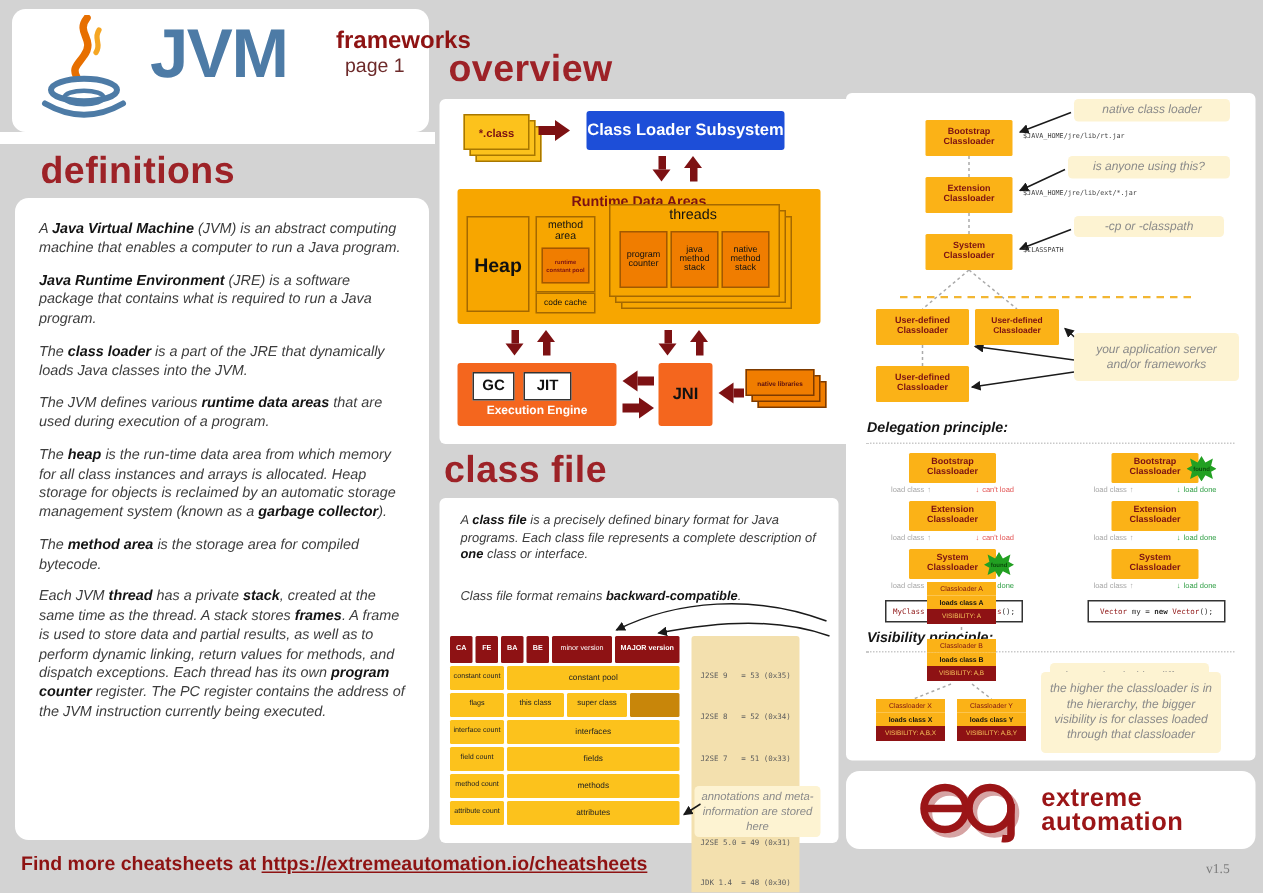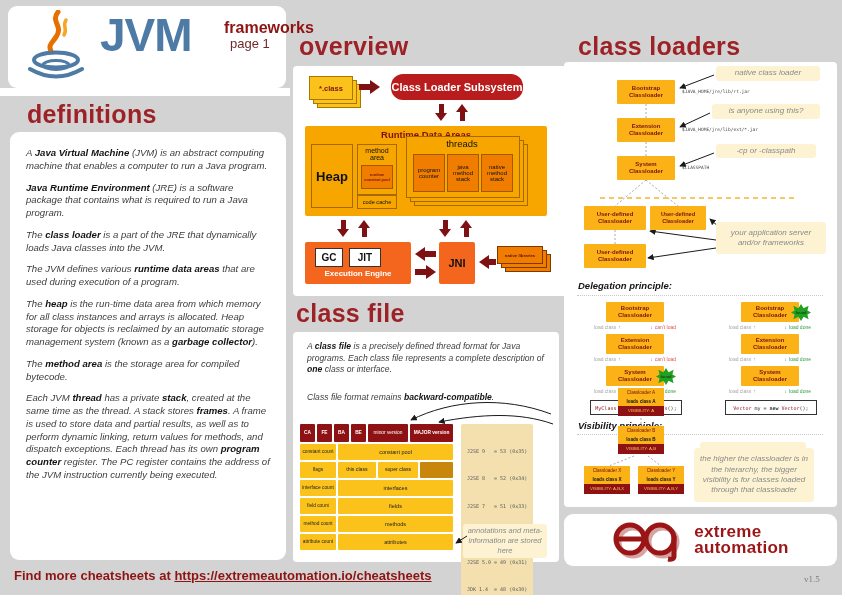--- a/index.html
+++ b/index.html
@@ -23,21 +23,21 @@
   .stem-h{width:11px;height:6px;background:#7d1113}
   .tri-r{width:0;height:0;border-top:7px solid transparent;border-bottom:7px solid transparent;border-left:10px solid #7d1113}
   .tri-l{width:0;height:0;border-top:7px solid transparent;border-bottom:7px solid transparent;border-right:10px solid #7d1113}
   .vpair{position:absolute;display:flex;gap:9px}
   .varrow{display:flex;flex-direction:column;align-items:center}
   .stem-v{width:5px;height:9px;background:#7d1113}
   .tri-d{width:0;height:0;border-left:6px solid transparent;border-right:6px solid transparent;border-top:8px solid #7d1113}
   .tri-u{width:0;height:0;border-left:6px solid transparent;border-right:6px solid transparent;border-bottom:8px solid #7d1113}
 
   
-  .redbox{position:absolute;background:#b91c1c;color:#fff;font-weight:bold;display:flex;align-items:center;justify-content:center;border-radius:12px}
+  .redbox{position:absolute;background:#1d4ed8;color:#fff;font-weight:bold;display:flex;align-items:center;justify-content:center;border-radius:2px}
   .amber{background:#f7a600}
   .obox{position:absolute;border:1px solid rgba(110,65,0,.6);display:flex;align-items:center;justify-content:center;text-align:center;color:#111}
   .orange2{background:#f07d00}
   .eebox{position:absolute;background:#f4661e;border-radius:2px}
   .whitebadge{position:absolute;background:#fff;border:1px solid #333;display:flex;align-items:center;justify-content:center;font-weight:bold;color:#111}
   .filecard{position:absolute;background:#fcc21c;border:1px solid #a87700}
 
   
   .cf-cell{position:absolute;background:#fcc21c;display:flex;align-items:center;justify-content:center;text-align:center;color:#222;border-radius:1px;line-height:1.15}
   .cf-head{background:#8e1214;color:#fff;font-weight:bold}
@@ -189,21 +189,21 @@
       </span>
 
     <div class="ab orange2" style="left:212px;top:188px;width:44px;height:16px;border:1px solid #7d3a00"></div>
     <div class="ab orange2" style="left:208px;top:184px;width:44px;height:16px;border:1px solid #7d3a00"></div>
     <div class="ab orange2" style="left:204px;top:180px;width:44px;height:16px;border:1px solid #7d3a00;display:flex;align-items:center;justify-content:center;font-size:4.3px;font-weight:bold;color:#5b1010">native libraries</div>
   </div>
 
   <div class="sec-title" style="left:296px;top:299px">class file</div>
 
   <div class="card" style="left:293px;top:332px;width:266px;height:230px;border-radius:4px">
-    <div class="cfp" style="left:14px;top:9px;width:238px"><span>A </span><b>class file</b><span> is a precisely defined thread format for Java programs. Each class file represents a complete description of </span><b>one</b><span> class or interface.</span></div>
+    <div class="cfp" style="left:14px;top:9px;width:238px"><span>A </span><b>class file</b><span> is a precisely defined binary format for Java programs. Each class file represents a complete description of </span><b>one</b><span> class or interface.</span></div>
     <div class="cfp" style="left:14px;top:60px;width:238px"><span>Class file format remains </span><b>backward-compatible</b><span>.</span></div>
 
     <div class="cf-cell cf-head" style="left:7px;top:92px;width:15px;height:18px;font-size:4.8px">CA</div>
     <div class="cf-cell cf-head" style="left:24px;top:92px;width:15px;height:18px;font-size:4.8px">FE</div>
     <div class="cf-cell cf-head" style="left:41px;top:92px;width:15px;height:18px;font-size:4.8px">BA</div>
     <div class="cf-cell cf-head" style="left:58px;top:92px;width:15px;height:18px;font-size:4.8px">BE</div>
     <div class="cf-cell cf-head" style="left:75px;top:92px;width:40px;height:18px;font-size:4.8px;font-weight:normal">minor version</div>
     <div class="cf-cell cf-head" style="left:117px;top:92px;width:43px;height:18px;font-size:4.8px">MAJOR version</div>
 
     <div class="cf-cell" style="left:7px;top:112px;width:36px;height:16px;font-size:4.8px">constant count</div>
@@ -247,21 +247,20 @@
         </marker>
       </defs>
       <g stroke="#1a1a1a" stroke-width="1" fill="none">
         <path d="M258,82 C210,64 158,68 118,88" marker-end="url(#m2)"></path>
         <path d="M260,92 C226,80 188,82 146,90" marker-end="url(#m2)"></path>
         <path d="M174,204 L163,211" marker-end="url(#m2)"></path>
       </g>
     </svg>
   </div>
 
-  <div class="sec-title" style="left:578px;top:32px">class loaders</div>
 
   <div class="card" style="left:564px;top:62px;width:273px;height:445px;border-radius:4px">
 
     <svg class="ab" style="left:0;top:0;pointer-events:none" width="273" height="445">
       <defs>
         <marker id="m1" viewBox="0 0 8 8" refX="7" refY="4" markerWidth="6.5" markerHeight="6.5" orient="auto-start-reverse">
           <path d="M0,0 L8,4 L0,8 z" fill="#1a1a1a"></path>
         </marker>
       </defs>
       <g stroke="#1a1a1a" stroke-width="1" fill="none">

